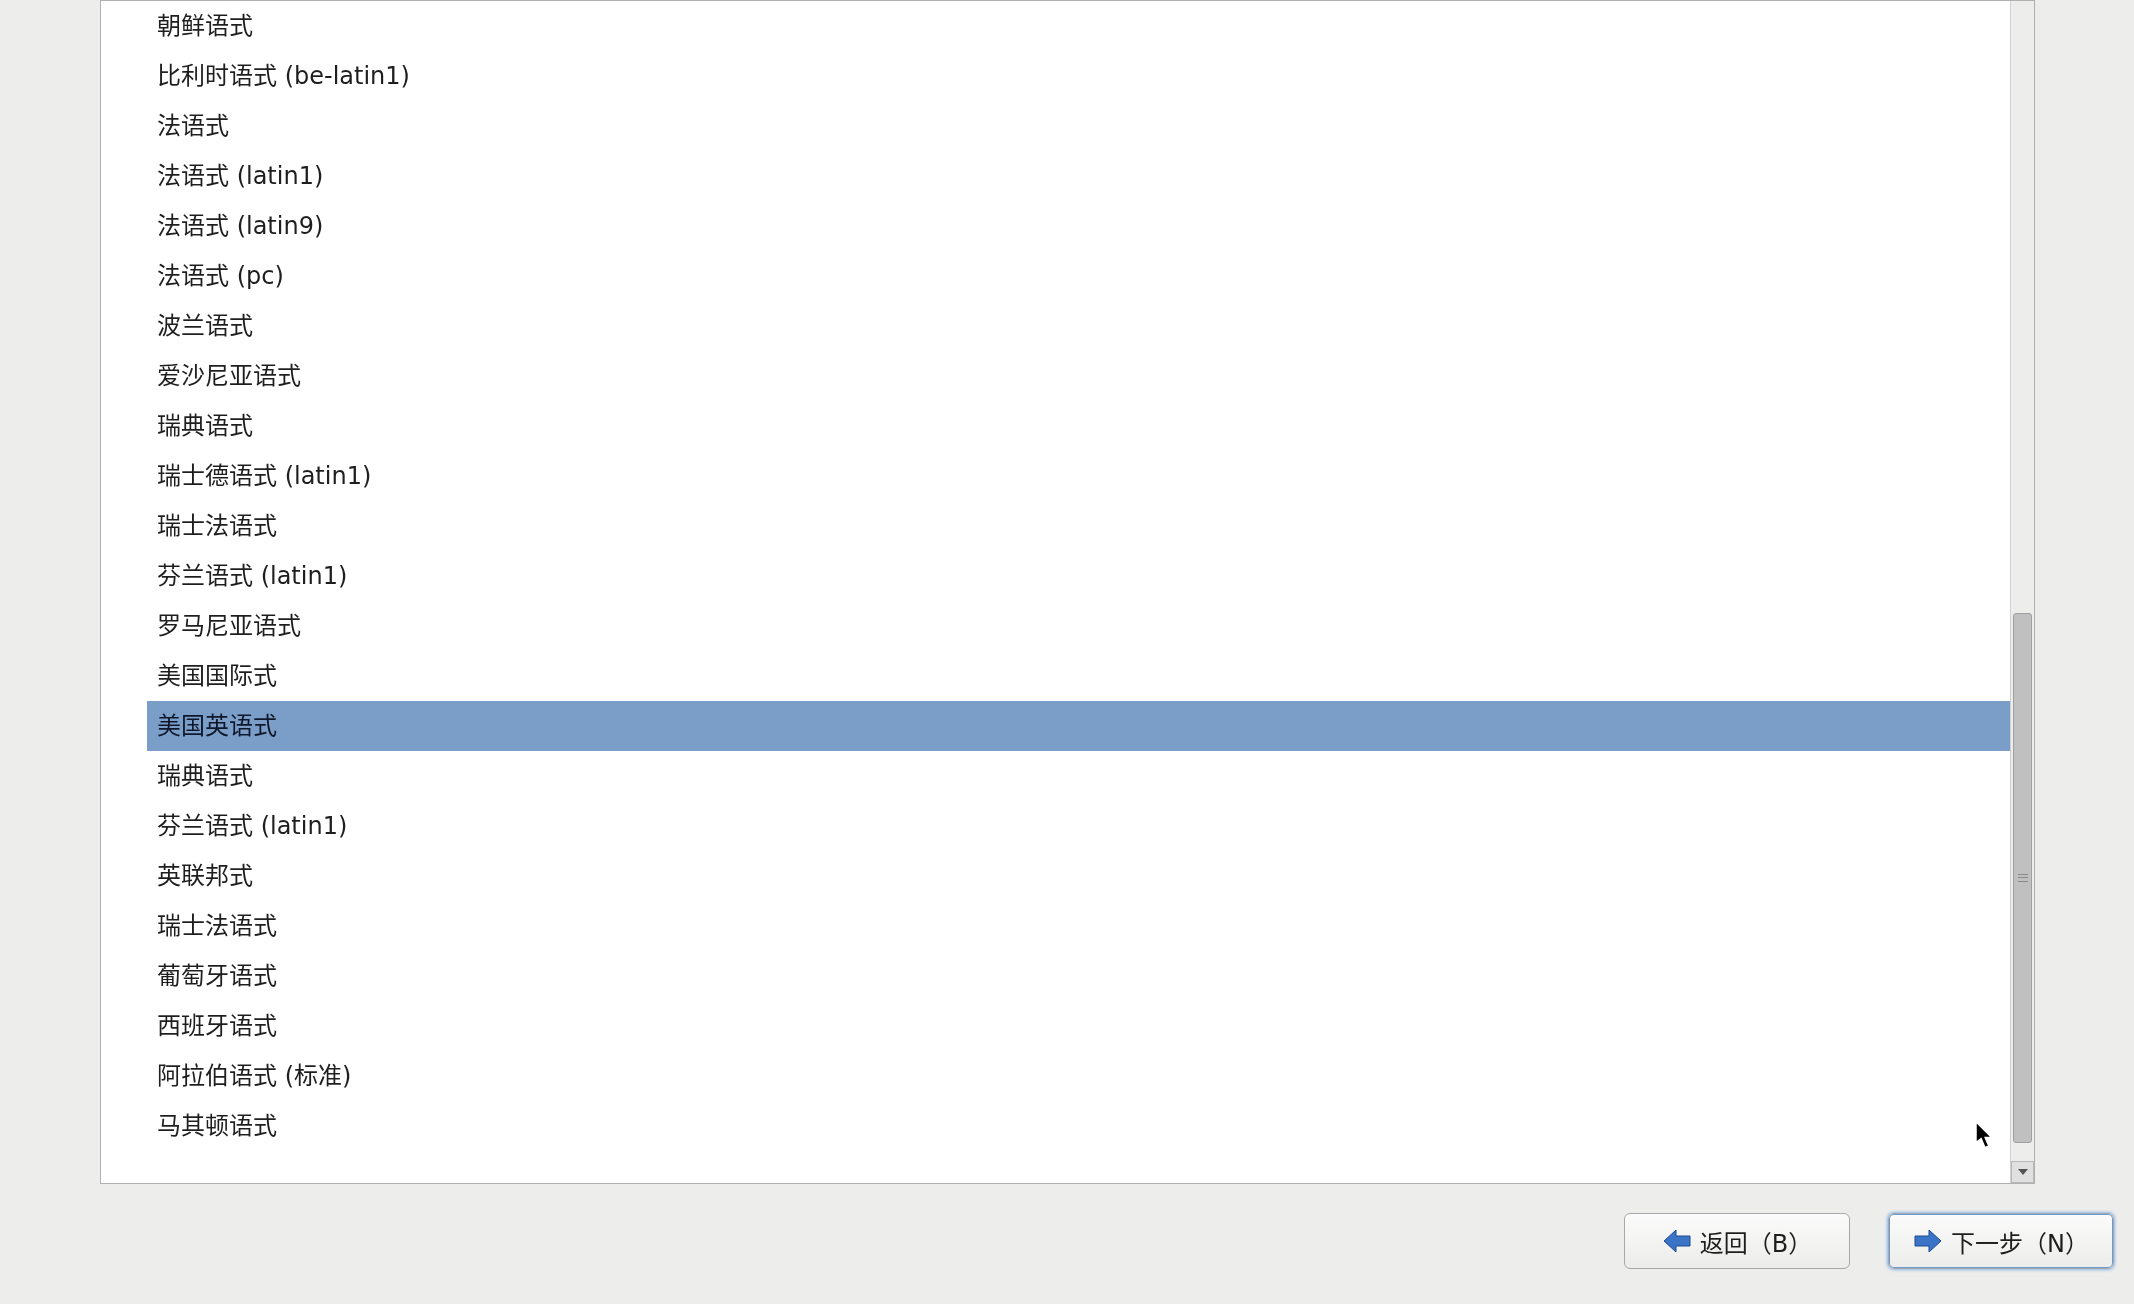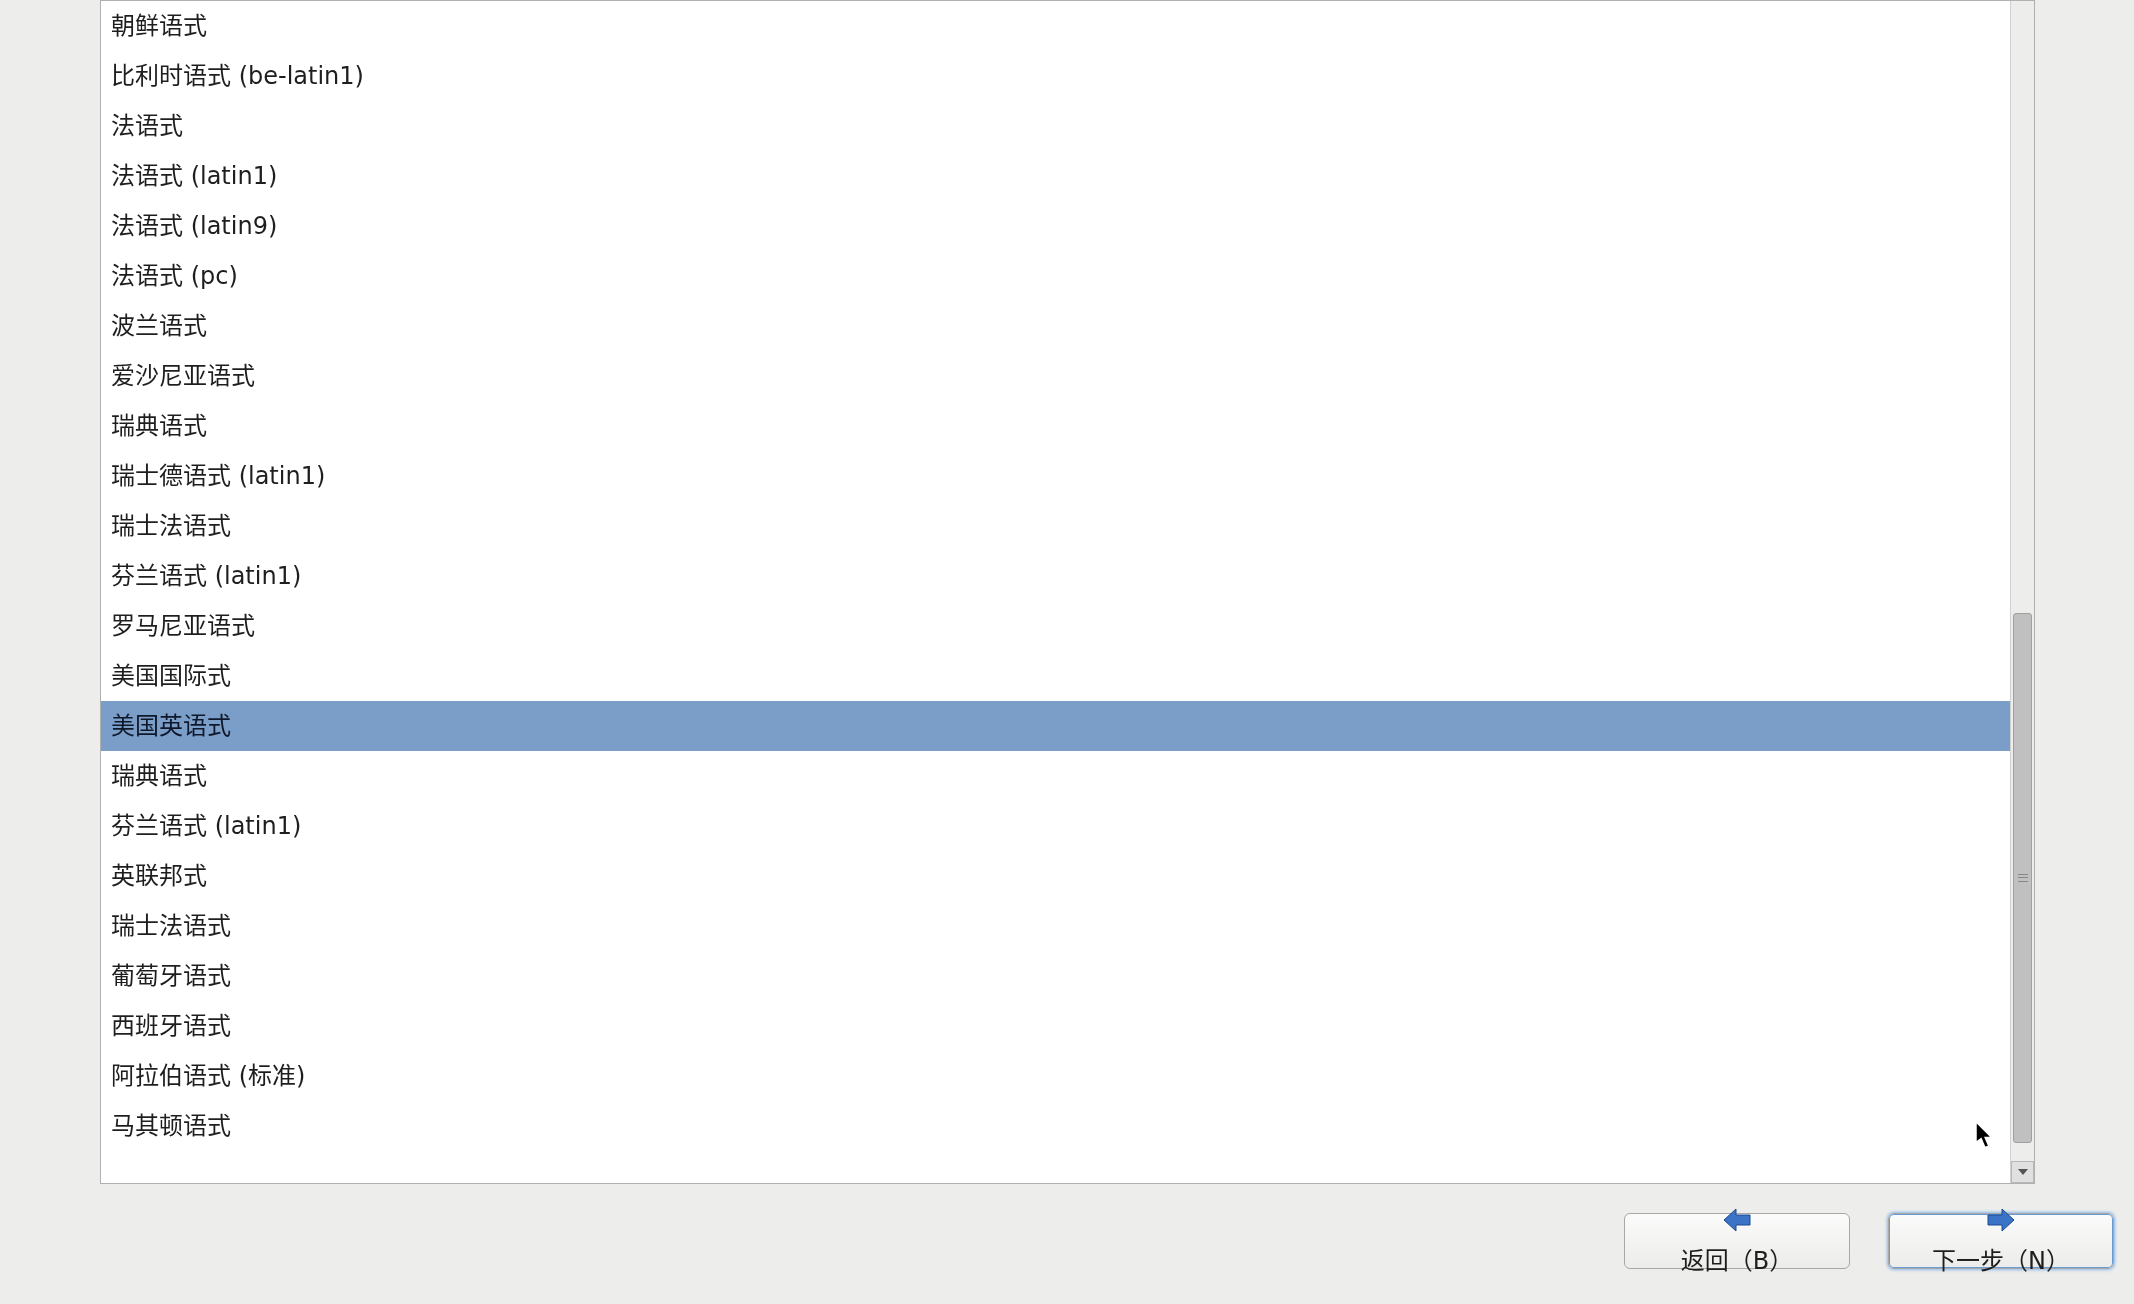--- a/index.html
+++ b/index.html
@@ -42,20 +42,21 @@
     }
 
     .list-item {
       height: 50px;
       line-height: 50px;
       padding-left: 10px;
       font-size: 24px;
       color: #1e1e1e;
       white-space: nowrap;
       cursor: pointer;
+      margin-left: 46px;
     }
 
     .list-item.selected {
       background: #7b9ec8;
       color: #0f172a;
     }
 
     .scrollbar-vertical {
       width: 24px;
       background: #ededeb;
@@ -125,21 +126,20 @@
       border: 1px solid #a8a8a8;
       border-radius: 6px;
       display: flex;
       align-items: center;
       justify-content: center;
       gap: 8px;
       font-size: 24px;
       color: #1e1e1e;
       cursor: pointer;
       font-family: inherit;
-      flex-direction: column;
     }
 
     .wizard-button.default {
       box-shadow: 0 0 0 1px #6a9cd4 inset, 0 0 3px 1px #8cb8e8;
     }
 
     .arrow-icon-left svg, .arrow-icon-right svg {
       width: 30px;
       height: 26px;
       display: block;

